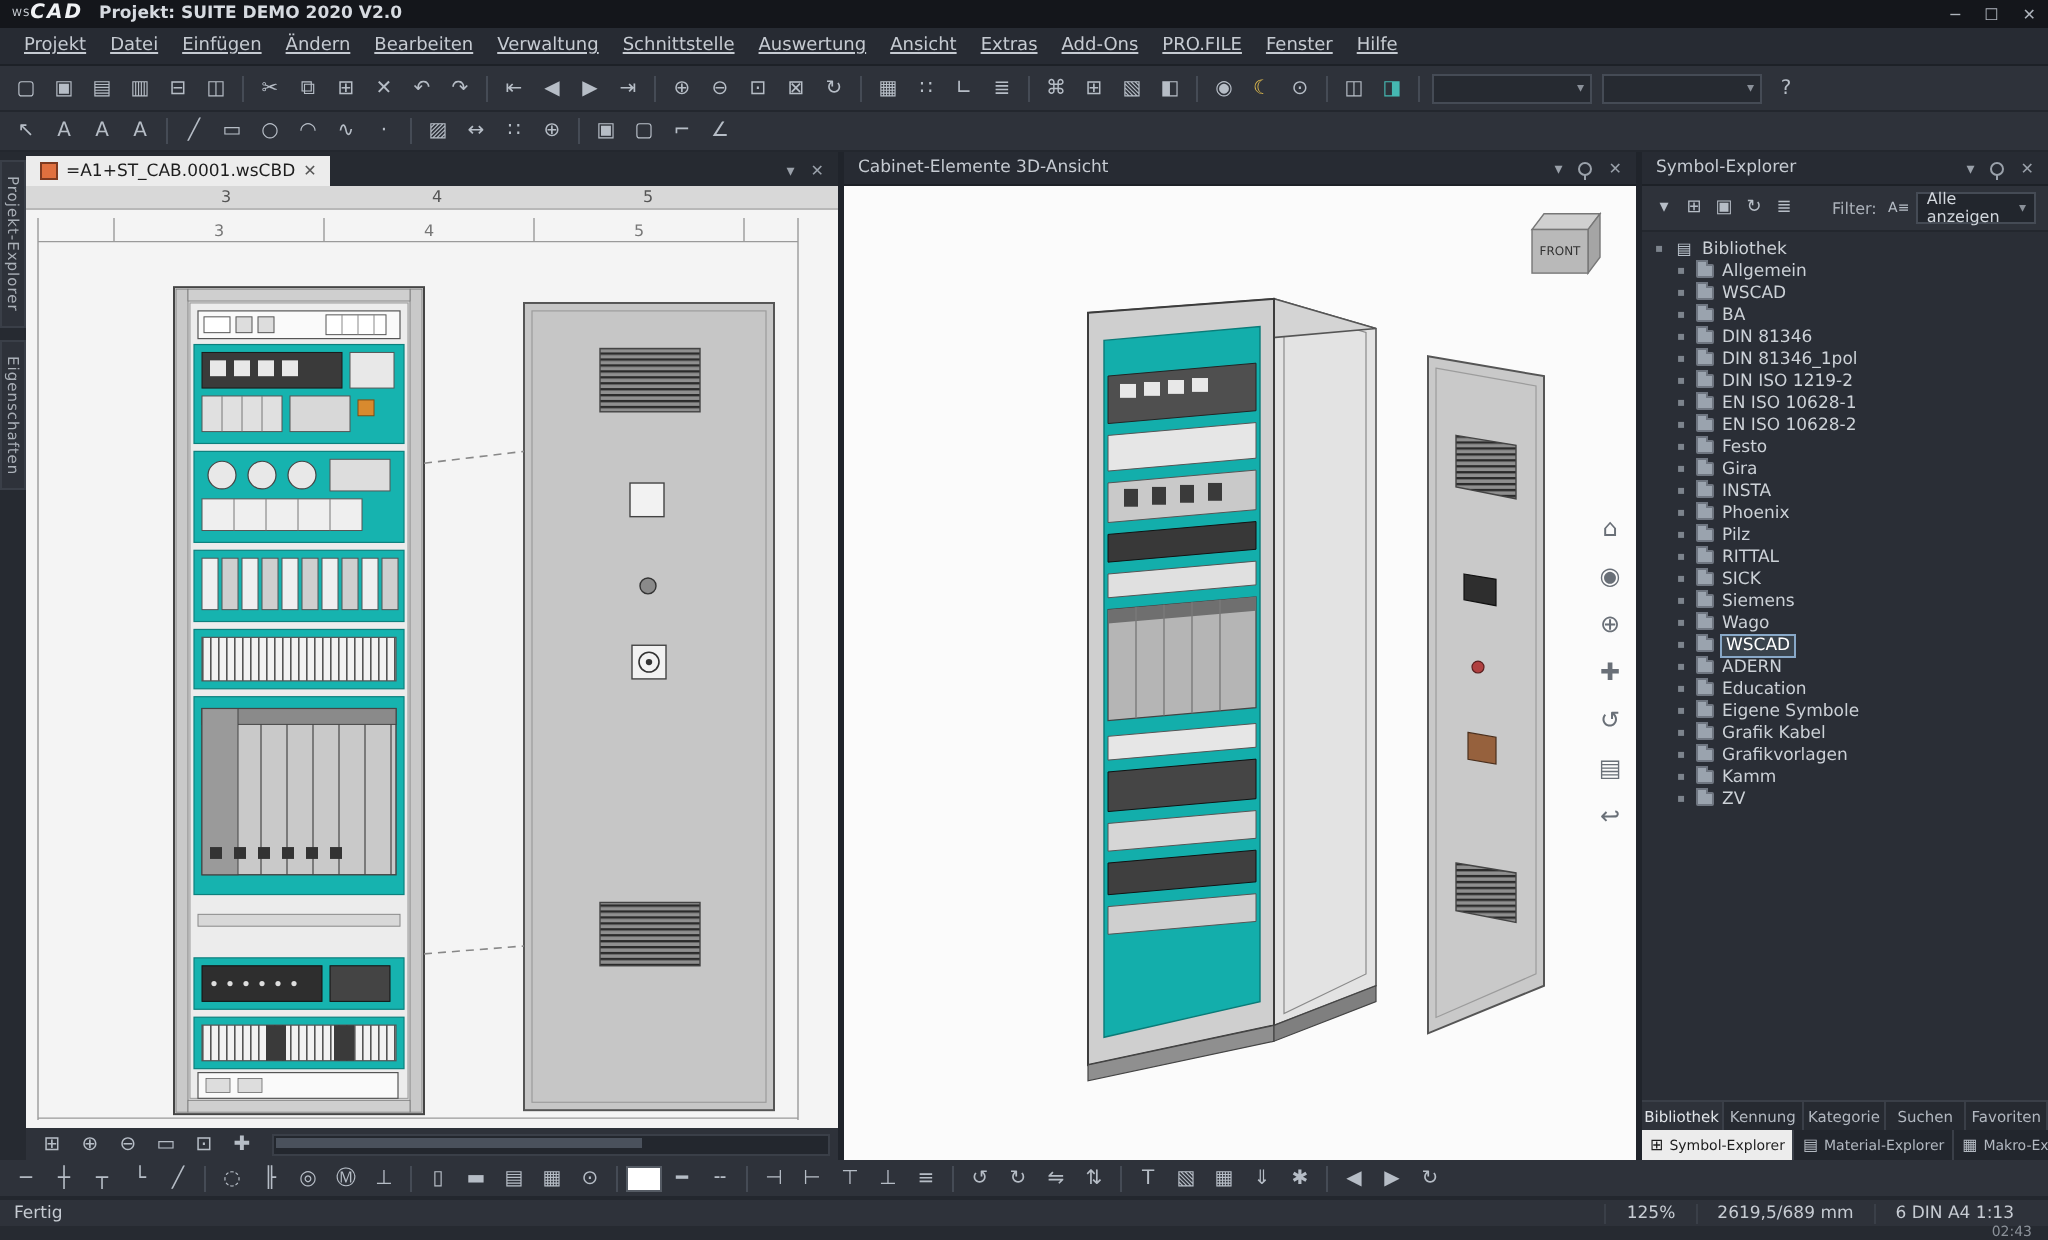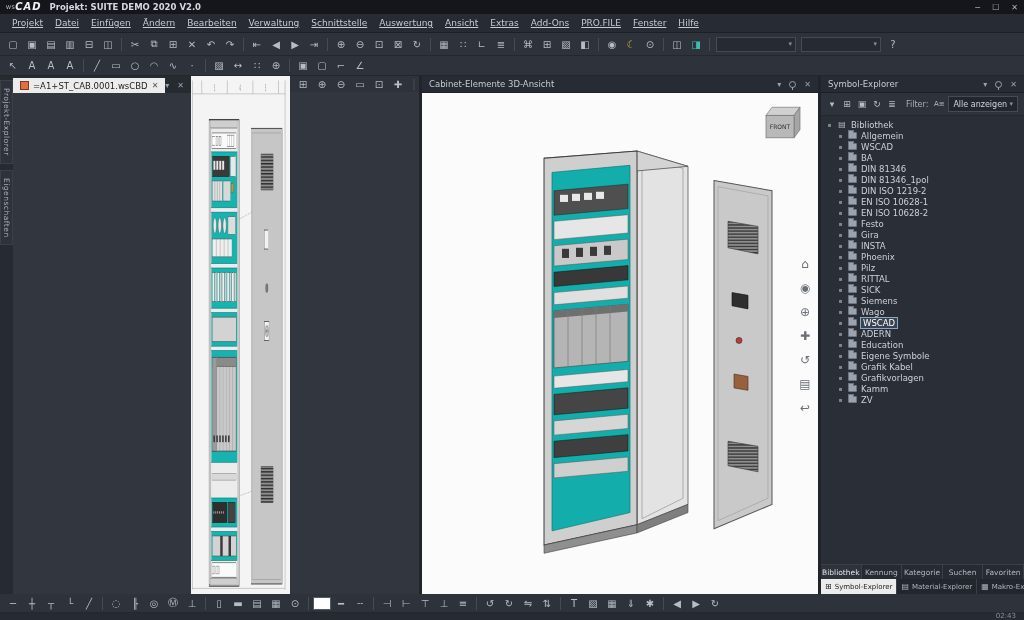--- a/index.html
+++ b/index.html
@@ -21,21 +21,21 @@
   .tb-icon{width:18px;height:15px;display:flex;align-items:center;justify-content:center;font-size:10px;color:#b6bdc6;flex:none;cursor:default}
   .tb-sep{width:1px;height:13px;background:#454b55;margin:0 3px;flex:none}
   .tb-combo{width:72px;height:13px;background:#262a31;border:1px solid #454b55;color:#9aa1aa;font-size:8px;display:flex;align-items:center;justify-content:space-between;padding:0 3px;margin:0 2px;flex:none}
   .tb-combo .caret{font-size:7px;color:#8a9099}
   .tb-swatch{width:16px;height:11px;border:1px solid #555b64;flex:none}
   
   .main{flex:1;display:flex;min-height:0;}
   .side-strip{width:13px;background:#262a31;display:flex;flex-direction:column;align-items:center;gap:6px;padding-top:4px;flex:none}
   .side-tab{writing-mode:vertical-rl;font-size:7.5px;color:#aab0b8;background:#2e323a;border:1px solid #3a3f48;padding:7px 1px;letter-spacing:.5px}
   
-  .doc-panel{width:406px;display:flex;flex-direction:row;flex:none;background:#32363e;}
+  .doc-panel{width:406px;display:flex;flex-direction:column;flex:none;background:#32363e;}
   .doc-tabbar{height:17px;background:#262a31;display:flex;align-items:flex-end;flex:none}
   .doc-tab{background:#ececec;color:#1d1d1d;font-size:8.5px;display:flex;align-items:center;gap:4px;padding:0 7px;height:15px}
   .doc-tab-glyph{width:9px;height:9px;background:#e0703f;border:1px solid #7e3a20;box-sizing:border-box;flex:none}
   .doc-tab-close{font-size:8px;color:#555}
   .doc-tabbar-right{margin-left:auto;display:flex;gap:8px;align-items:center;padding:0 7px 3px 0;font-size:8px;color:#9aa1aa}
   .ruler{height:11px;background:#d8d8d8;border-bottom:1px solid #b8b8b8;position:relative;font-size:8px;color:#555;flex:none}
   .ruler span{position:absolute;top:1px}
   .doc-canvas{flex:1;background:#f4f4f4;position:relative;min-height:0}
   .doc-canvas svg{position:absolute;inset:0}
   .doc-bottom{height:16px;background:#2e323a;display:flex;align-items:center;padding:0 4px;gap:1px;flex:none}
@@ -49,21 +49,21 @@
   .pin-icon{width:5px;height:5px;border:1px solid #9aa1aa;border-radius:50%;position:relative;display:inline-block}
   .pin-icon::after{content:"";position:absolute;left:1.5px;top:5px;width:1px;height:3px;background:#9aa1aa}
   .canvas3d{flex:1;background:#fbfbfb;position:relative;min-height:0}
   .canvas3d svg{position:absolute;inset:0}
   .tools3d{position:absolute;right:5px;top:163px;display:flex;flex-direction:column;gap:8px;align-items:center}
   .tools3d .tb-icon{font-size:12px;color:#696f77;width:16px;height:16px}
   
   .sym-panel{width:203px;background:#2a2e36;display:flex;flex-direction:column;flex:none}
   .sym-toolbar{height:22px;background:#2e323a;display:flex;align-items:center;gap:1px;padding:0 4px;flex:none;border-bottom:1px solid #23272e}
   .sym-toolbar .tb-icon{width:14px;font-size:9px}
-  .sym-filter-label{font-size:8px;color:#aab0b8;margin:0 2px 0 6px}
+  .sym-filter-label{font-size:8px;color:#aab0b8;margin:0 2px 0 16px}
   .sym-combo{flex:1;height:14px;background:#22262d;border:1px solid #454b55;font-size:8px;color:#d2d7dd;display:flex;align-items:center;justify-content:space-between;padding:0 4px;margin-right:2px}
   .sym-combo .caret{font-size:7px;color:#8a9099}
   .tree{flex:1;overflow:hidden;padding:3px 0 0 5px;font-size:8.5px;min-height:0}
   .tree-row{display:flex;align-items:center;gap:4px;height:11px;padding-left:11px}
   .tree-row.root{padding-left:0}
   .tree-exp{font-size:6px;color:#7d848d;width:7px;text-align:center}
   .folder-glyph{width:9px;height:7px;background:#9aa3ae;border:1px solid #6f7681;border-radius:1px;box-sizing:border-box;position:relative;flex:none}
   .folder-glyph::before{content:"";position:absolute;top:-3px;left:-1px;width:4px;height:2px;background:#9aa3ae;border:1px solid #6f7681;border-bottom:none}
   .lib-glyph{font-size:8px;color:#b8c0ca;width:10px;text-align:center}
   .tree-label{color:#ccd1d7;white-space:nowrap}
@@ -682,17 +682,25 @@
       <span class="tb-icon">▧</span>
       <span class="tb-icon">▦</span>
       <span class="tb-icon">⇓</span>
       <span class="tb-icon">✱</span>
       <span class="tb-sep"></span>
       <span class="tb-icon">◀</span>
       <span class="tb-icon">▶</span>
       <span class="tb-icon">↻</span>
     </div>
 
+  <div class="statusbar">
+    <span class="status-left">Fertig</span>
+    <span class="status-right" id="status-right">
+        <span class="status-cell">125%</span>
+        <span class="status-cell">2619,5/689 mm</span>
+        <span class="status-cell">6  DIN A4  1:13</span>
+      </span>
+  </div>
   <div class="clockbar">
     <span>02:43</span>
   </div>
 
 </div>
 
 </body></html>

